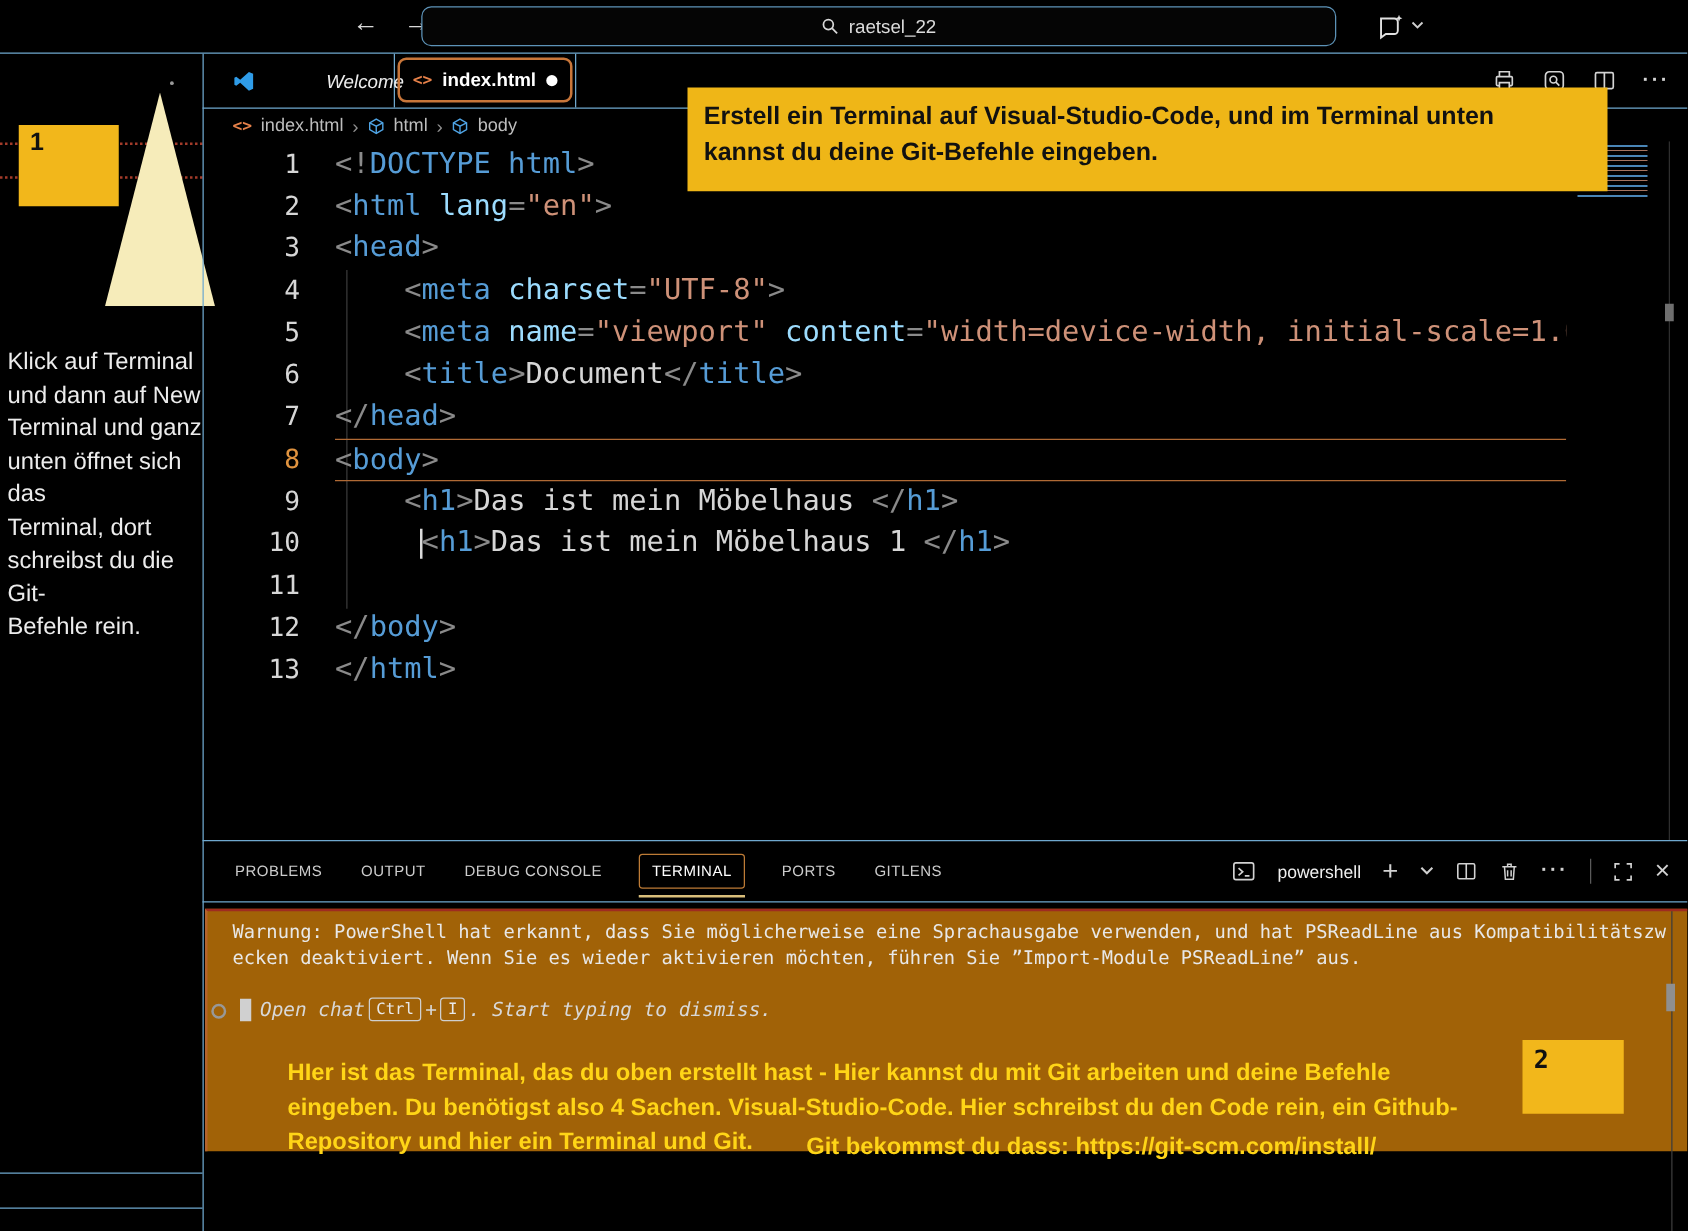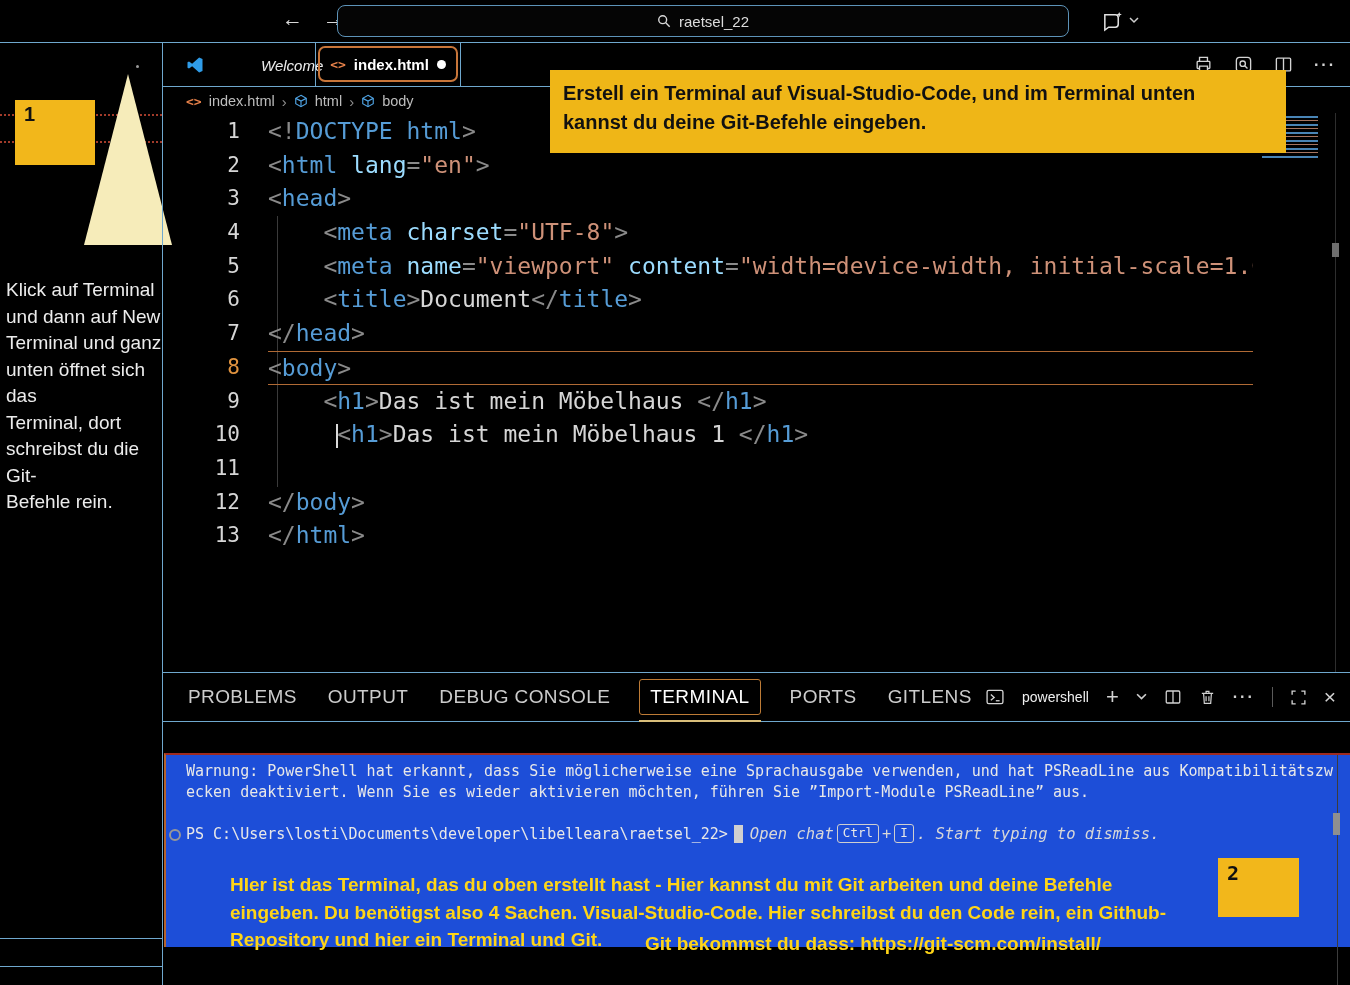--- a/index.html
+++ b/index.html
@@ -54,32 +54,32 @@
   #callout1{position:absolute;left:15px;top:57px;width:80px;height:65px;background:#F2B71B;z-index:2;}
   #callout1 span,#callout2 span{display:block;margin:3px 0 0 9px;font-size:20px;font-weight:bold;color:#111;}
   #triangle{position:absolute;left:84px;top:31px;width:88px;height:171px;background:#F6ECBA;
             clip-path:polygon(50% 0,0 100%,100% 100%);z-index:2;}
   #left-note{position:absolute;left:6px;top:234px;width:168px;}
   #left-note div{font-size:19px;line-height:26.5px;color:#ececec;}
   
   #panelheader{left:162px;top:672px;width:1188px;height:50px;border-top:1px solid #6FA8CE;border-bottom:1px solid #6FA8CE;
                box-sizing:border-box;display:flex;align-items:center;justify-content:space-between;padding:0 14px 0 24px;}
   #panel-tabs{display:flex;gap:27px;align-items:center;}
-  .ptab{font-size:19px;letter-spacing:.4px;color:#cccccc;padding:6px 2px;}
+  .ptab{font-size:12px;letter-spacing:.4px;color:#cccccc;padding:6px 2px;}
   .ptab.active{border:1px solid #BD7B36;border-radius:3px;padding:6px 10px;color:#fff;position:relative;}
   .ptab.active::after{content:'';position:absolute;left:-1px;right:-1px;bottom:-8px;height:2px;background:#D9BE7A;}
   #panel-right{display:flex;gap:17px;align-items:center;color:#d2d2d2;}
   #shell-label{font-size:14px;color:#efefef;}
   .plus{font-size:22px;font-weight:300;line-height:20px;}
   .sep{width:1px;height:20px;background:#5a5a5a;}
   .xclose{font-size:21px;line-height:20px;}
   .dots{font-size:16px;font-weight:bold;letter-spacing:2px;}
   
-  #terminal{left:164px;top:727px;width:1186px;height:194px;box-sizing:border-box;background:#1d4ed8;
-            border-top:2px solid #9E2B20;border-left:2px solid #B4632D;font-family:"DejaVu Sans Mono",monospace;margin-top:26px;}
+  #terminal{left:164px;top:727px;width:1186px;height:194px;box-sizing:border-box;background:#a16207;
+            border-top:2px solid #9E2B20;border-left:2px solid #B4632D;font-family:"DejaVu Sans Mono",monospace;}
   .tl{position:absolute;left:20px;font-size:15px;color:#E8E8E8;white-space:pre;}
   #prompt-row{position:absolute;left:20px;top:69px;display:flex;align-items:center;font-size:15px;color:#E8E8E8;}
   #prompt-circle{position:absolute;left:3px;top:74px;width:8px;height:8px;border:2px solid #989898;border-radius:50%;}
   #block-cursor{width:9px;height:18px;background:#d0d0d0;margin:0 7px 0 6px;}
   .hint{font-style:italic;font-size:15.5px;color:#d8d8d8;}
   .keycap{border:1px solid #cfcfcf;border-radius:3px;padding:0 5px;font-size:12.5px;height:17px;line-height:16px;margin:0 3px;font-style:normal;color:#e8e8e8;}
   #yellow-note{position:absolute;left:64px;top:116px;}
   #yellow-note div{font-size:19px;font-weight:bold;color:#FFD517;line-height:27.5px;font-family:"Liberation Sans",sans-serif;}
   #git-link{position:absolute;left:479px;top:178px;font-size:19px;font-weight:bold;color:#FFD517;font-family:"Liberation Sans",sans-serif;}
   #callout2{position:absolute;left:1052px;top:103px;width:81px;height:59px;background:#F2B71B;}
@@ -291,21 +291,20 @@
     </span>
     <span class="xclose">×</span>
   </div>
 </div>
 
 <div id="terminal" class="abs">
   <div class="tl" style="top:7px">Warnung: PowerShell hat erkannt, dass Sie möglicherweise eine Sprachausgabe verwenden, und hat PSReadLine aus Kompatibilitätszw</div>
   <div class="tl" style="top:28px">ecken deaktiviert. Wenn Sie es wieder aktivieren möchten, führen Sie ”Import-Module PSReadLine” aus.</div>
   <div id="prompt-circle"></div>
   <div id="prompt-row">
-    <span style="white-space:pre">PS C:\Users\losti\Documents\developer\libelleara\raetsel_22&gt;</span>
     <span id="block-cursor"></span>
     <span class="hint">Open chat</span>
     <span class="keycap">Ctrl</span>
     <span class="hint" style="font-style:normal">+</span>
     <span class="keycap">I</span>
     <span class="hint">. Start typing to dismiss.</span>
   </div>
   <div id="yellow-note">
       <div>HIer ist das Terminal, das du oben erstellt hast - Hier kannst du mit Git arbeiten und deine Befehle</div>
       <div>eingeben. Du benötigst also 4 Sachen. Visual-Studio-Code. Hier schreibst du den Code rein, ein Github-</div>

